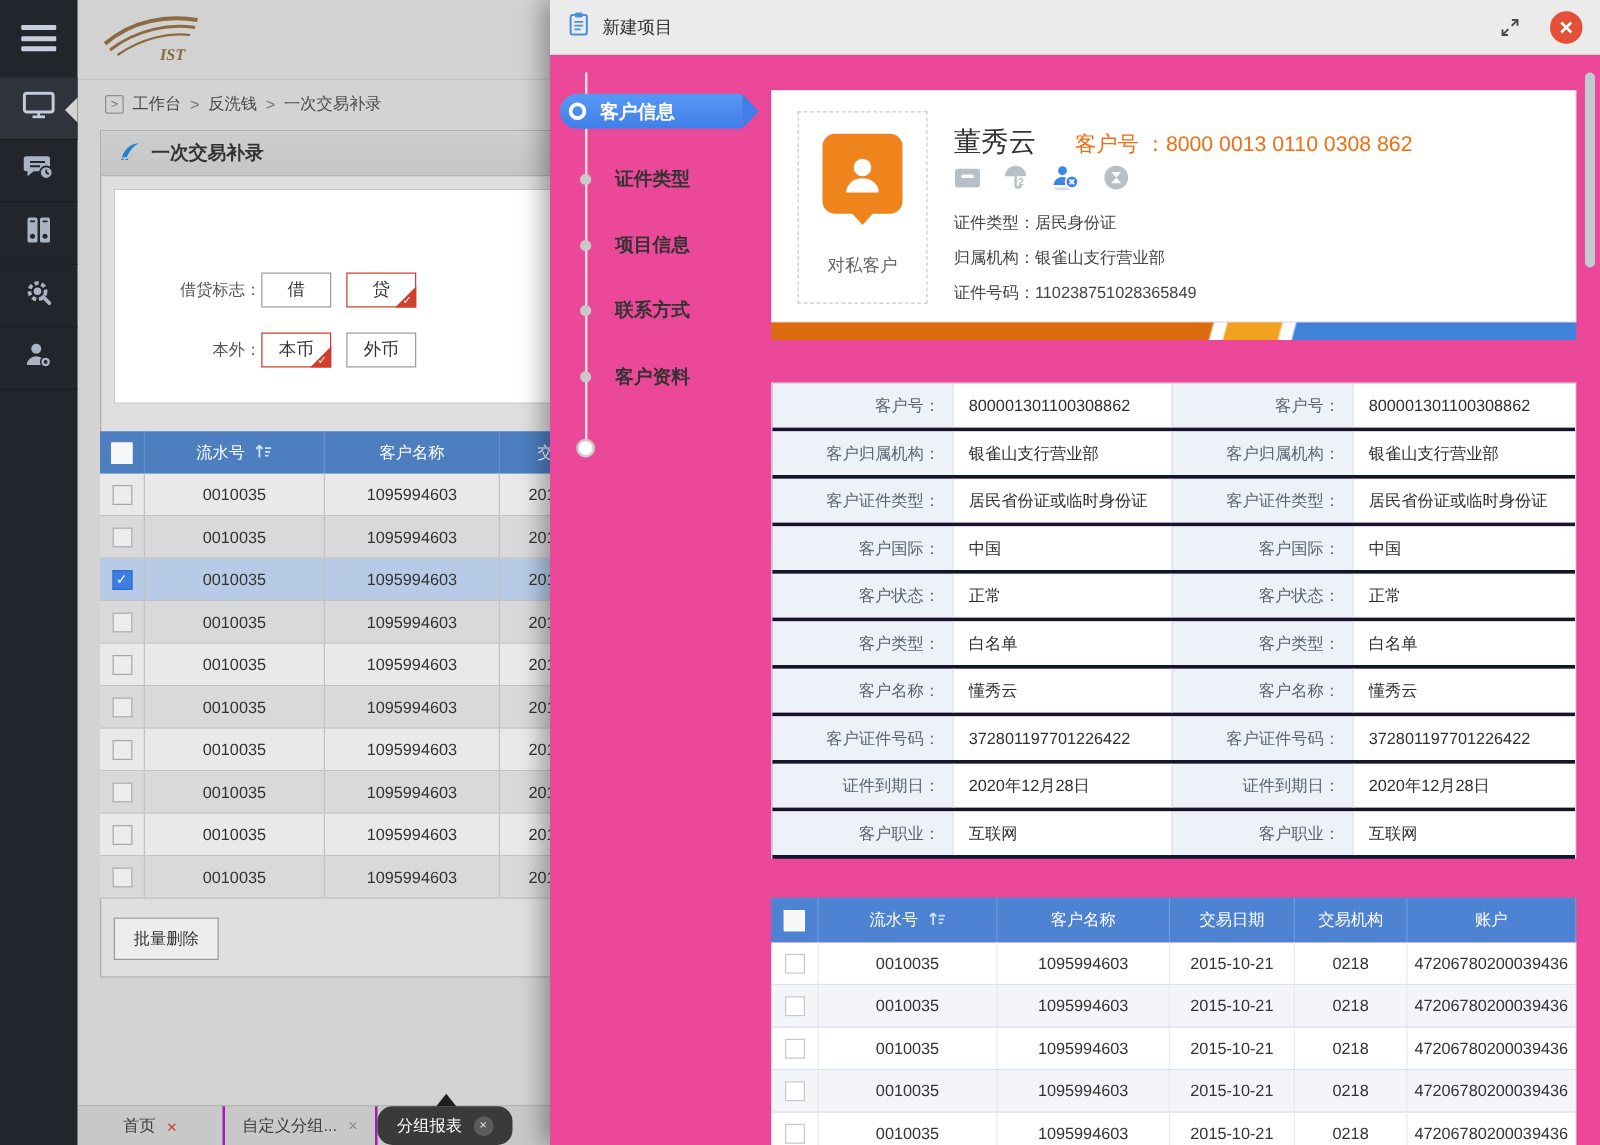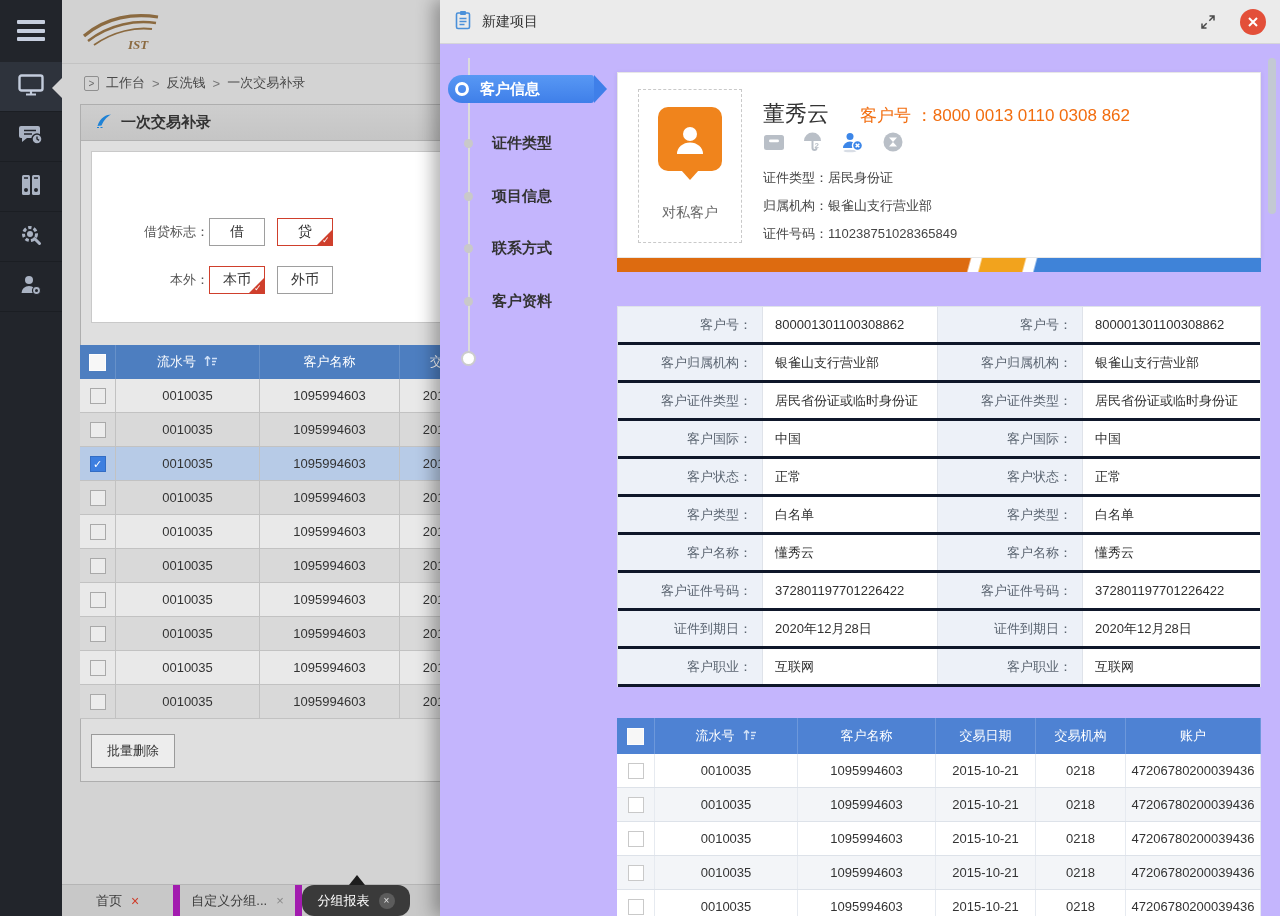--- a/index.html
+++ b/index.html
@@ -49,30 +49,30 @@
 .lt-row.alt { background:#d9d9d9; }
 .lt-row.selected { background:#b7cbe7; }
 .lt-cell { display:flex; align-items:center; justify-content:center; font-size:13px; color:#333; border-right:1px solid #c2c2c2; }
 .cbx { width:16px; height:16px; border:1px solid #a9a9a9; background:#ececec; font-size:11px; line-height:14px; text-align:center; color:#fff; cursor:pointer; }
 .cbx.head { width:17px; height:17px; background:#f7f7f7; border-color:#fdfdfd; }
 .cbx.checked { background:#3d7fe0; border-color:#336dc4; }
 #batch-btn { position:absolute; left:10px; top:629px; width:84px; height:34px; background:#ededed; border:1px solid #9a9a9a; font-size:13px; color:#333; cursor:pointer; }
 
 
 #tabbar { position:absolute; left:62px; bottom:0; width:1218px; height:32px; background:#c8c8c8; border-top:1px solid #b5b5b5; display:flex; z-index:1; }
-.tab { height:31px; display:flex; align-items:center; justify-content:center; gap:9px; font-size:13px; color:#3c3c3c; border-right:7px solid #a21caf; cursor:pointer; }
+.tab { height:31px; display:flex; align-items:center; justify-content:center; gap:9px; font-size:13px; color:#3c3c3c; border-right:2px solid #a21caf; cursor:pointer; }
 .tab.t1 { width:118px; } .tab.t2 { width:122px; }
 .tab.t3 { width:108px; background:#3a3a3a; color:#fff; border-right:none;border-radius:12px; }
 .x-red { color:#cf3b28; font-size:14px; }
 .x-gray { color:#8a8a8a; font-size:13px; }
 .x-circ { width:16px; height:16px; border-radius:50%; background:#5c5c5c; color:#e4e4e4; font-size:10px; line-height:16px; text-align:center; }
 #tab-arrow { position:absolute; left:287px; top:-10px; width:0; height:0; border-left:8px solid transparent; border-right:8px solid transparent; border-bottom:10px solid #1d1d1d; }
 
 
-#modal { position:absolute; left:440px; top:0; width:840px; height:916px; background:#c4b5fd; z-index:10; box-shadow:-7px 0 16px rgba(0,0,0,0.3); }
+#modal { position:absolute; left:440px; top:0; width:840px; height:916px; background:#ec4899; z-index:10; box-shadow:-7px 0 16px rgba(0,0,0,0.3); }
 #modal-header { position:absolute; top:0; left:0; right:0; height:44px; background:#ebebeb; border-bottom:1px solid #d5d5d8; display:flex; align-items:center; padding:0 14px; gap:10px; }
 #modal-title { font-size:14px; color:#333; }
 .flex-spacer { flex:1; }
 #modal-expand { cursor:pointer; display:flex; margin-right:14px; }
 #modal-close { width:26px; height:26px; border-radius:50%; background:#e34f39; display:flex; align-items:center; justify-content:center; cursor:pointer; }
 
 
 #steps-line { position:absolute; left:28px; top:58px; width:2px; height:302px; background:#dcdcdc; }
 .step-active { position:absolute; left:8px; top:75px; width:146px; height:28px; background:linear-gradient(#5898f4,#3f7fe9); border-radius:14px 3px 3px 14px; display:flex; align-items:center; gap:11px; padding-left:7px; color:#fff; font-size:15px; font-weight:bold; cursor:pointer; }
 .step-active::after { content:""; position:absolute; right:-13px; top:0; border-top:14px solid transparent; border-bottom:14px solid transparent; border-left:13px solid #3f7fe9; }

